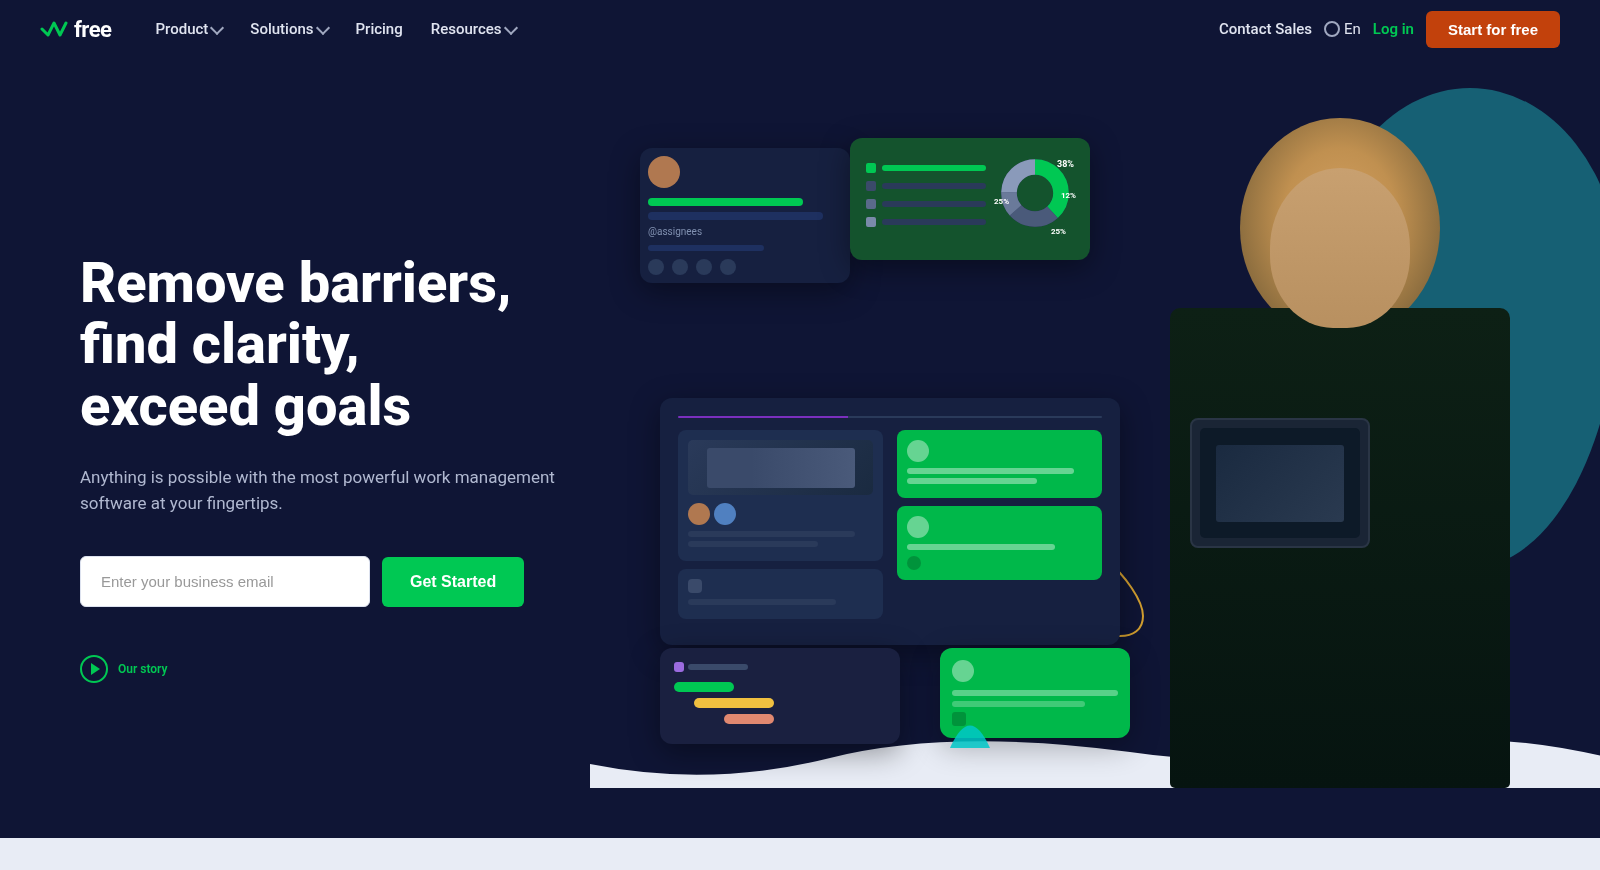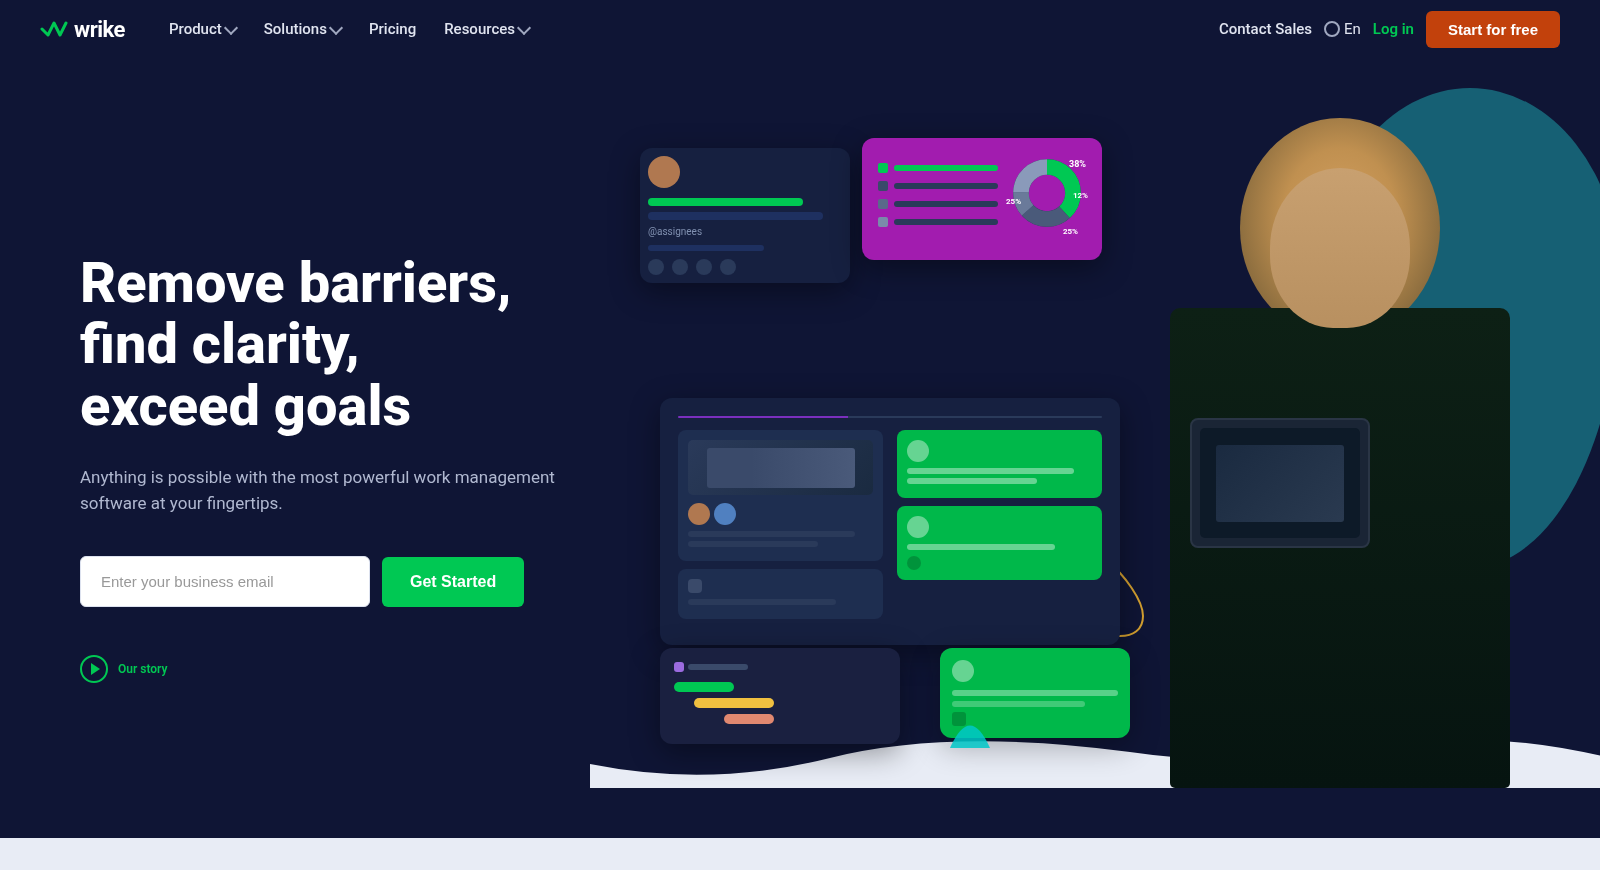--- a/index.html
+++ b/index.html
@@ -250,24 +250,24 @@
     .card-action-dot {
       width: 16px;
       height: 16px;
       border-radius: 50%;
       background: #2a3a5a;
     }
 
     
     .card-chart {
       position: absolute;
-      left: 222px;
+      left: 210px;
       top: 30px;
       width: 240px;
-      background: #a21caf;
+      background: #14532d;
       border-radius: 12px;
       padding: 16px;
       z-index: 5;
       box-shadow: 0 8px 30px rgba(0,0,0,0.4);
     }
     .chart-container {
       display: flex;
       gap: 10px;
       align-items: center;
     }
@@ -479,21 +479,21 @@
     }
   </style>
 </head>
 <body>
 
 <nav>
   <a class="nav-logo" href="#">
     <svg class="nav-logo-icon" viewBox="0 0 28 20" fill="none">
       <path d="M2 10 L8 16 L14 4 L20 16 L26 4" stroke="#00c853" stroke-width="3" stroke-linecap="round" stroke-linejoin="round" fill="none"></path>
     </svg>
-    <span class="nav-logo-text">wrike</span>
+    <span class="nav-logo-text">free</span>
   </a>
   <div class="nav-links">
     <a class="nav-item">
       <span>Product</span>
       <span class="nav-chevron"></span>
     </a>
     <a class="nav-item">
       <span>Solutions</span>
       <span class="nav-chevron"></span>
     </a>

